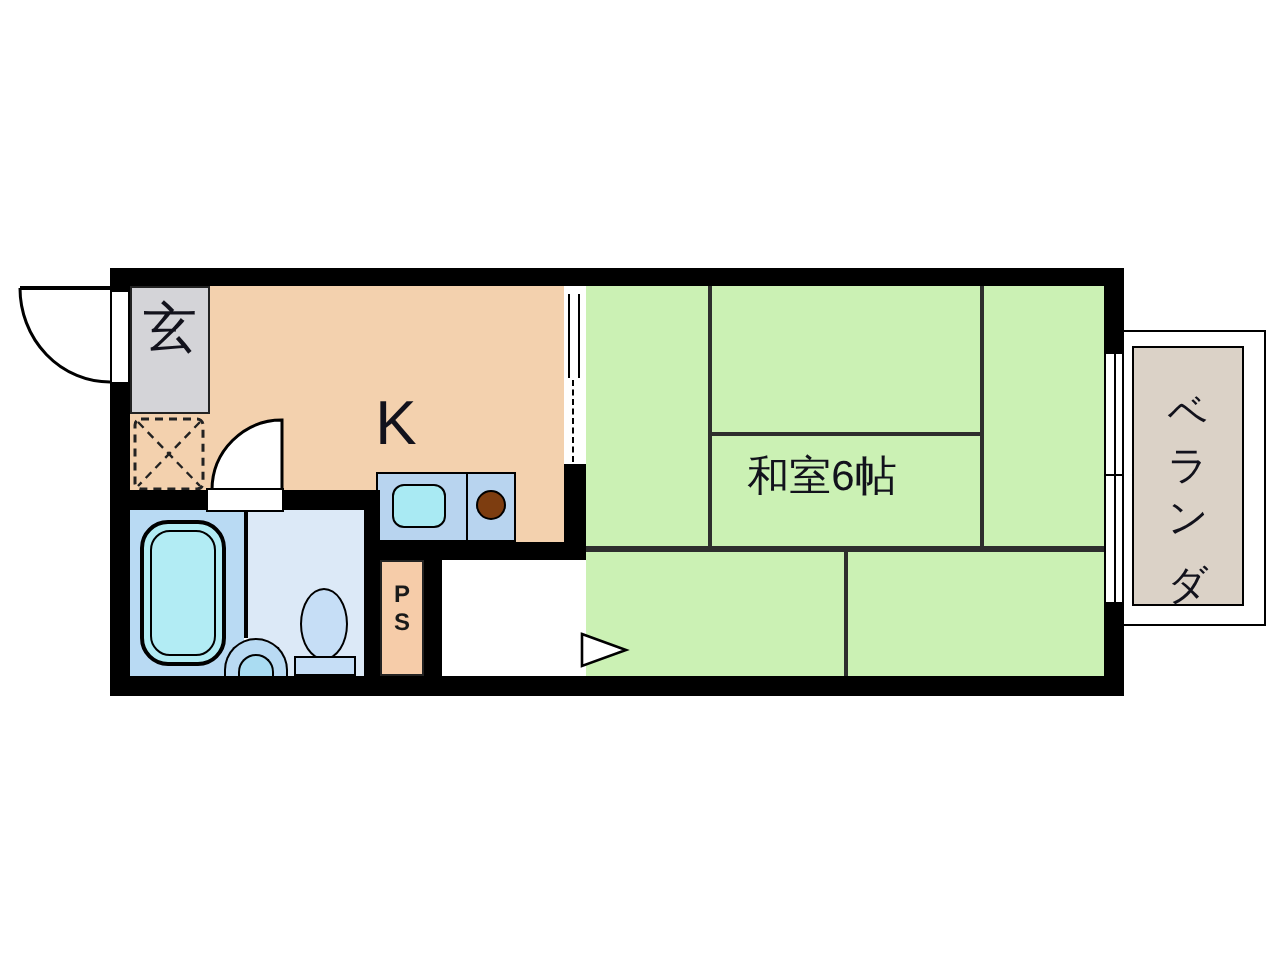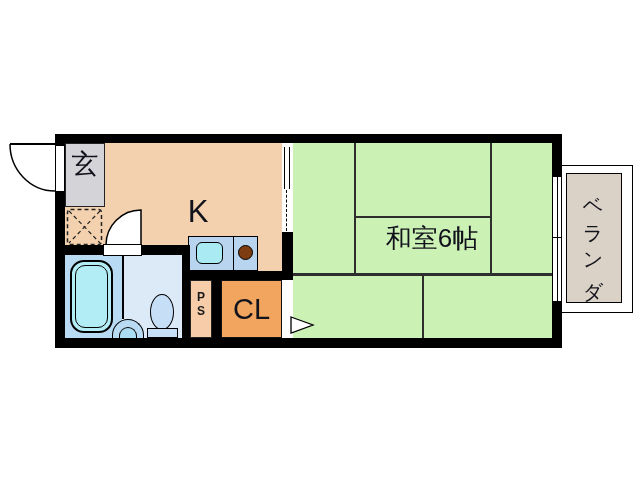--- a/index.html
+++ b/index.html
@@ -58,21 +58,21 @@
 
   <div class="abs kitchen-floor" style="left:65px;top:143px;width:217px;height:128px;"></div>
   <div class="abs washitsu-floor" style="left:293px;top:143px;width:259px;height:195px;"></div>
 
   <div class="abs tatami" style="left:354px;top:143px;width:2px;height:131px;"></div>
   <div class="abs tatami" style="left:490px;top:143px;width:2px;height:131px;"></div>
   <div class="abs tatami" style="left:354px;top:216px;width:138px;height:2px;"></div>
   <div class="abs tatami" style="left:293px;top:273px;width:259px;height:3px;"></div>
   <div class="abs tatami" style="left:422px;top:276px;width:2px;height:62px;"></div>
 
-  <div class="abs label" style="left:362px;top:222px;width:140px;height:32px;font-size:26px;">和室6帖</div>
+  <div class="abs label" style="left:341px;top:222px;width:140px;height:32px;font-size:21px;">和室6帖</div>
 
   <div class="abs genkan-box" style="left:65px;top:143px;width:40px;height:64px;"></div>
   <div class="abs label" style="left:65px;top:146px;width:40px;height:36px;font-size:27px;">玄</div>
 
   <svg class="abs" style="left:66px;top:208px;" width="37" height="38" viewBox="0 0 37 38">
     <rect x="1.5" y="1.5" width="34" height="35" rx="3" fill="none" stroke="#222" stroke-width="1.5" stroke-dasharray="4 3"></rect>
     <line x1="3" y1="3" x2="34" y2="35" stroke="#222" stroke-width="1.2" stroke-dasharray="4 3"></line>
     <line x1="34" y1="3" x2="3" y2="35" stroke="#222" stroke-width="1.2" stroke-dasharray="4 3"></line>
   </svg>
 
@@ -85,21 +85,20 @@
   <div class="abs basin-outer" style="left:112px;top:319px;width:32px;height:19px;"></div>
   <div class="abs basin-inner" style="left:119px;top:327px;width:18px;height:11px;"></div>
   <div class="abs toilet-bowl" style="left:150px;top:294px;width:24px;height:36px;"></div>
   <div class="abs toilet-tank" style="left:147px;top:328px;width:31px;height:10px;"></div>
 
   <div class="abs ps-box" style="left:190px;top:280px;width:22px;height:58px;">
     <span>P</span>
     <span>S</span>
   </div>
 
-  <div class="abs cl-box label" style="left:221px;top:280px;width:61px;height:58px;font-size:29px;">CL</div>
 
   <div class="abs sink-unit" style="left:188px;top:236px;width:70px;height:35px;">
     <div class="abs sink-cell-line" style="left:44px;top:0;width:1px;height:100%;"></div>
     <div class="abs sink-basin" style="left:7px;top:5px;width:27px;height:22px;"></div>
     <div class="abs burner" style="left:49px;top:8px;width:15px;height:15px;"></div>
   </div>
 
   <div class="abs label" style="left:178px;top:196px;width:40px;height:32px;font-size:31px;">K</div>
 
   <div class="abs wall" style="left:55px;top:134px;width:507px;height:9px;"></div>

